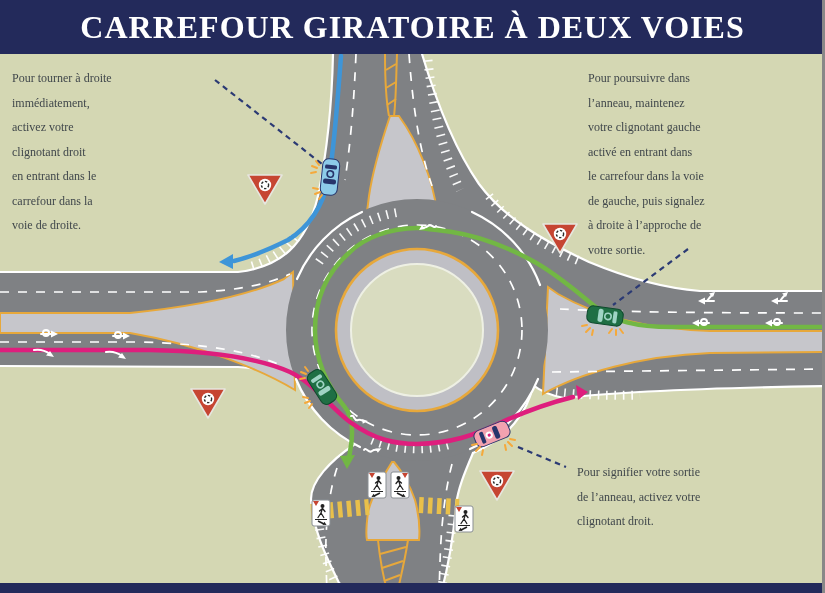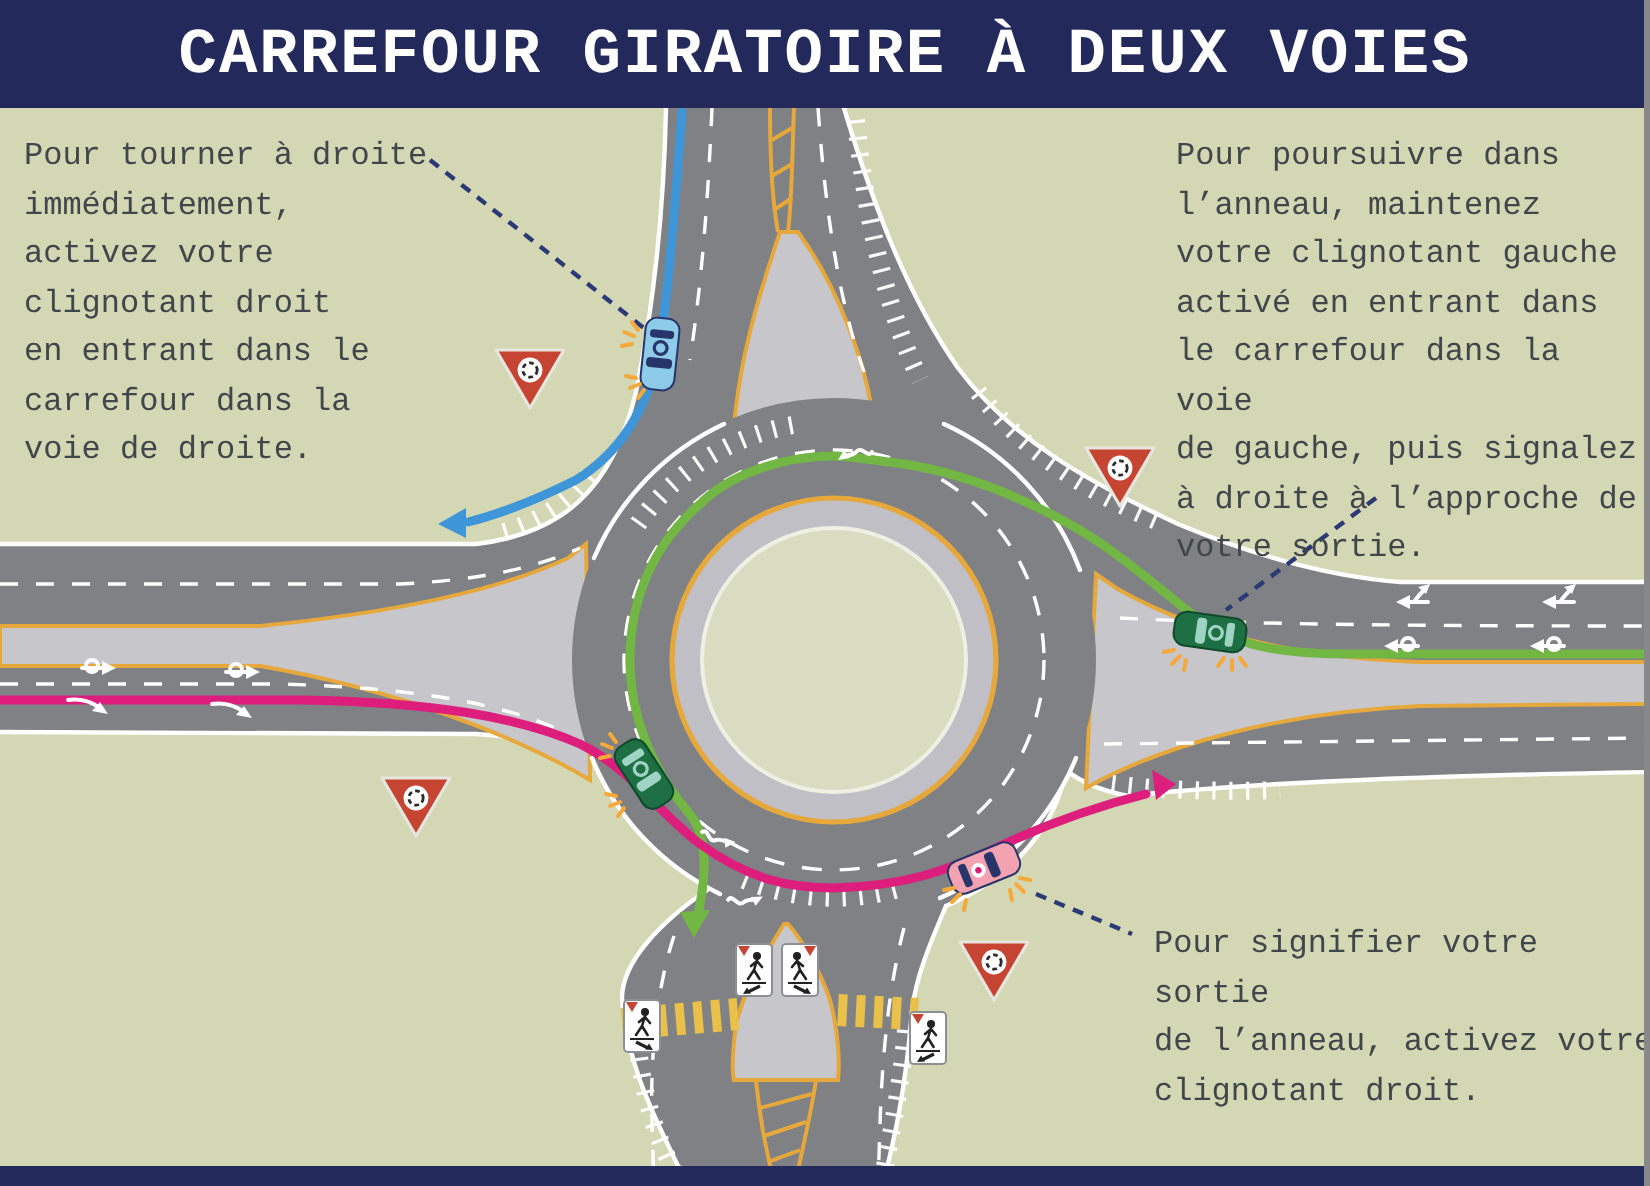--- a/index.html
+++ b/index.html
@@ -1,33 +1,33 @@
 <!DOCTYPE html>
 <html style="--navy: #232a5b; --background: #d4d7b3; --road: #7f8184; --apron: #bfbfc5; --island_center: #d9dcc0; --island_median: #c6c6cb; --yellow: #e7a83b; --crosswalk_yellow: #e9c04a; --white: #ffffff; --path_blue: #3e95d8; --path_green: #72b744; --path_pink: #de1e7d; --callout: #2b3a74; --yield_red: #c64532; --text: #40474b; --car_blue: #8dcbe9; --car_green: #1f6f44; --car_green_glass: #9fd4c4; --car_pink: #f2a2b0; --car_detail: #27356b; --blinker: #f5a93b;"><head>
 <meta charset="utf-8">
 <style>
   html,body{margin:0;padding:0;background:#888;}
   #stage{
     position:relative;width:822px;height:593px;overflow:hidden;
     background:var(--background);
-    font-family:Liberation Mono, monospace;
+    font-family:Liberation Serif, serif;
   }
   #scene{position:absolute;left:0;top:0;}
   .titlebar{
     position:absolute;left:0;top:0;width:825px;height:54px;
     background:var(--navy);display:flex;align-items:center;justify-content:center;z-index:30;
   }
   .titlebar h1{
     margin:0;color:#fff;font-size:32px;font-weight:bold;letter-spacing:1px;white-space:nowrap;
   }
   .bottombar{
     position:absolute;left:0;bottom:0;width:825px;height:10px;background:var(--navy);z-index:30;
   }
   .note{
-    position:absolute;color:var(--text);font-size:16px;line-height:24.5px;font-weight:500;
+    position:absolute;color:var(--text);font-size:12px;line-height:24.5px;font-weight:500;
     white-space:pre-line;z-index:20;
   }
   .note-tl{left:12px;top:66px;width:220px;}
   .note-tr{left:588px;top:66px;width:240px;}
   .note-br{left:577px;top:460px;width:250px;}
   
   .road{fill:var(--road);}
   .edge{stroke:var(--white);stroke-width:2.2;fill:none;stroke-linecap:round;}
   .lane{stroke:var(--white);stroke-width:1.7;fill:none;stroke-dasharray:9 9;}
   .comb{stroke:var(--white);stroke-width:9;fill:none;stroke-dasharray:1.6 6.8;opacity:.95;}

